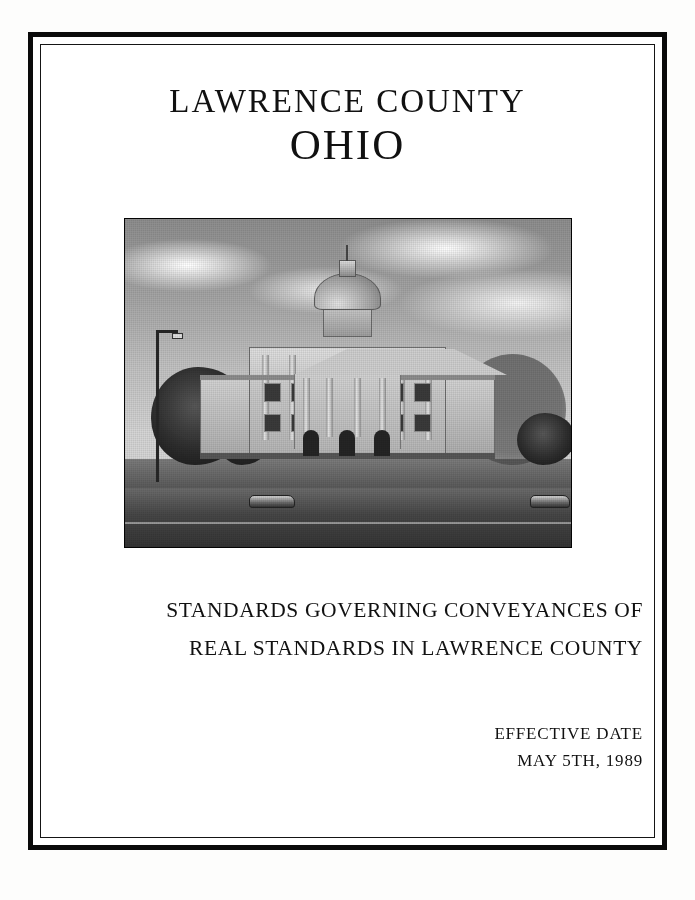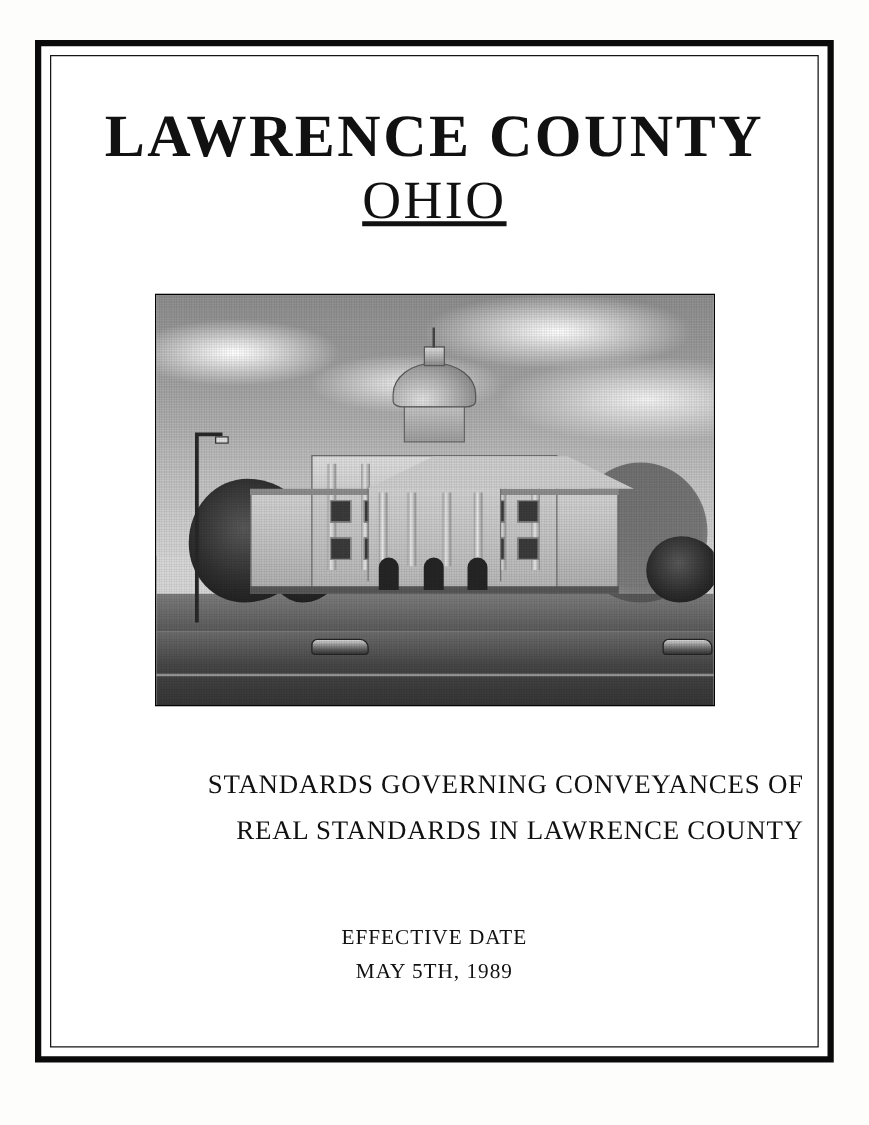--- a/index.html
+++ b/index.html
@@ -54,32 +54,31 @@
     flex-direction: column;
     align-items: center;
   }
 
   .title-block {
     width: 100%;
     text-align: center;
     margin-top: 28px;
   }
   .title-line-1 {
-    font-size: 48px;
+    font-size: 33px;
     letter-spacing: 2px;
     line-height: 1.08;
-    font-weight: 700;
+    font-weight: 400;
     white-space: nowrap;
   }
   .title-line-2 {
     font-size: 43px;
     letter-spacing: 2px;
     line-height: 1.18;
     font-weight: 400;
-    text-decoration: underline;
   }
 
   
   .photo-wrap {
     margin-top: 48px;
     width: 448px;
     height: 330px;
     border: 1px solid #0d0d0d;
     box-sizing: border-box;
     position: relative;
@@ -311,21 +310,21 @@
     text-align: center;
     font-size: 21.5px;
     letter-spacing: 0.6px;
     line-height: 1.75;
     width: 100%;
   }
   .subtitle div { white-space: nowrap; text-align: right; }
 
   .effective {
     margin-top: 52px;
-    text-align: center;
+    text-align: right;
     font-size: 17px;
     letter-spacing: 0.8px;
     line-height: 1.6;
     width: 100%;
   }
 </style>
 </head>
 <body>
 
 <div class="page">

